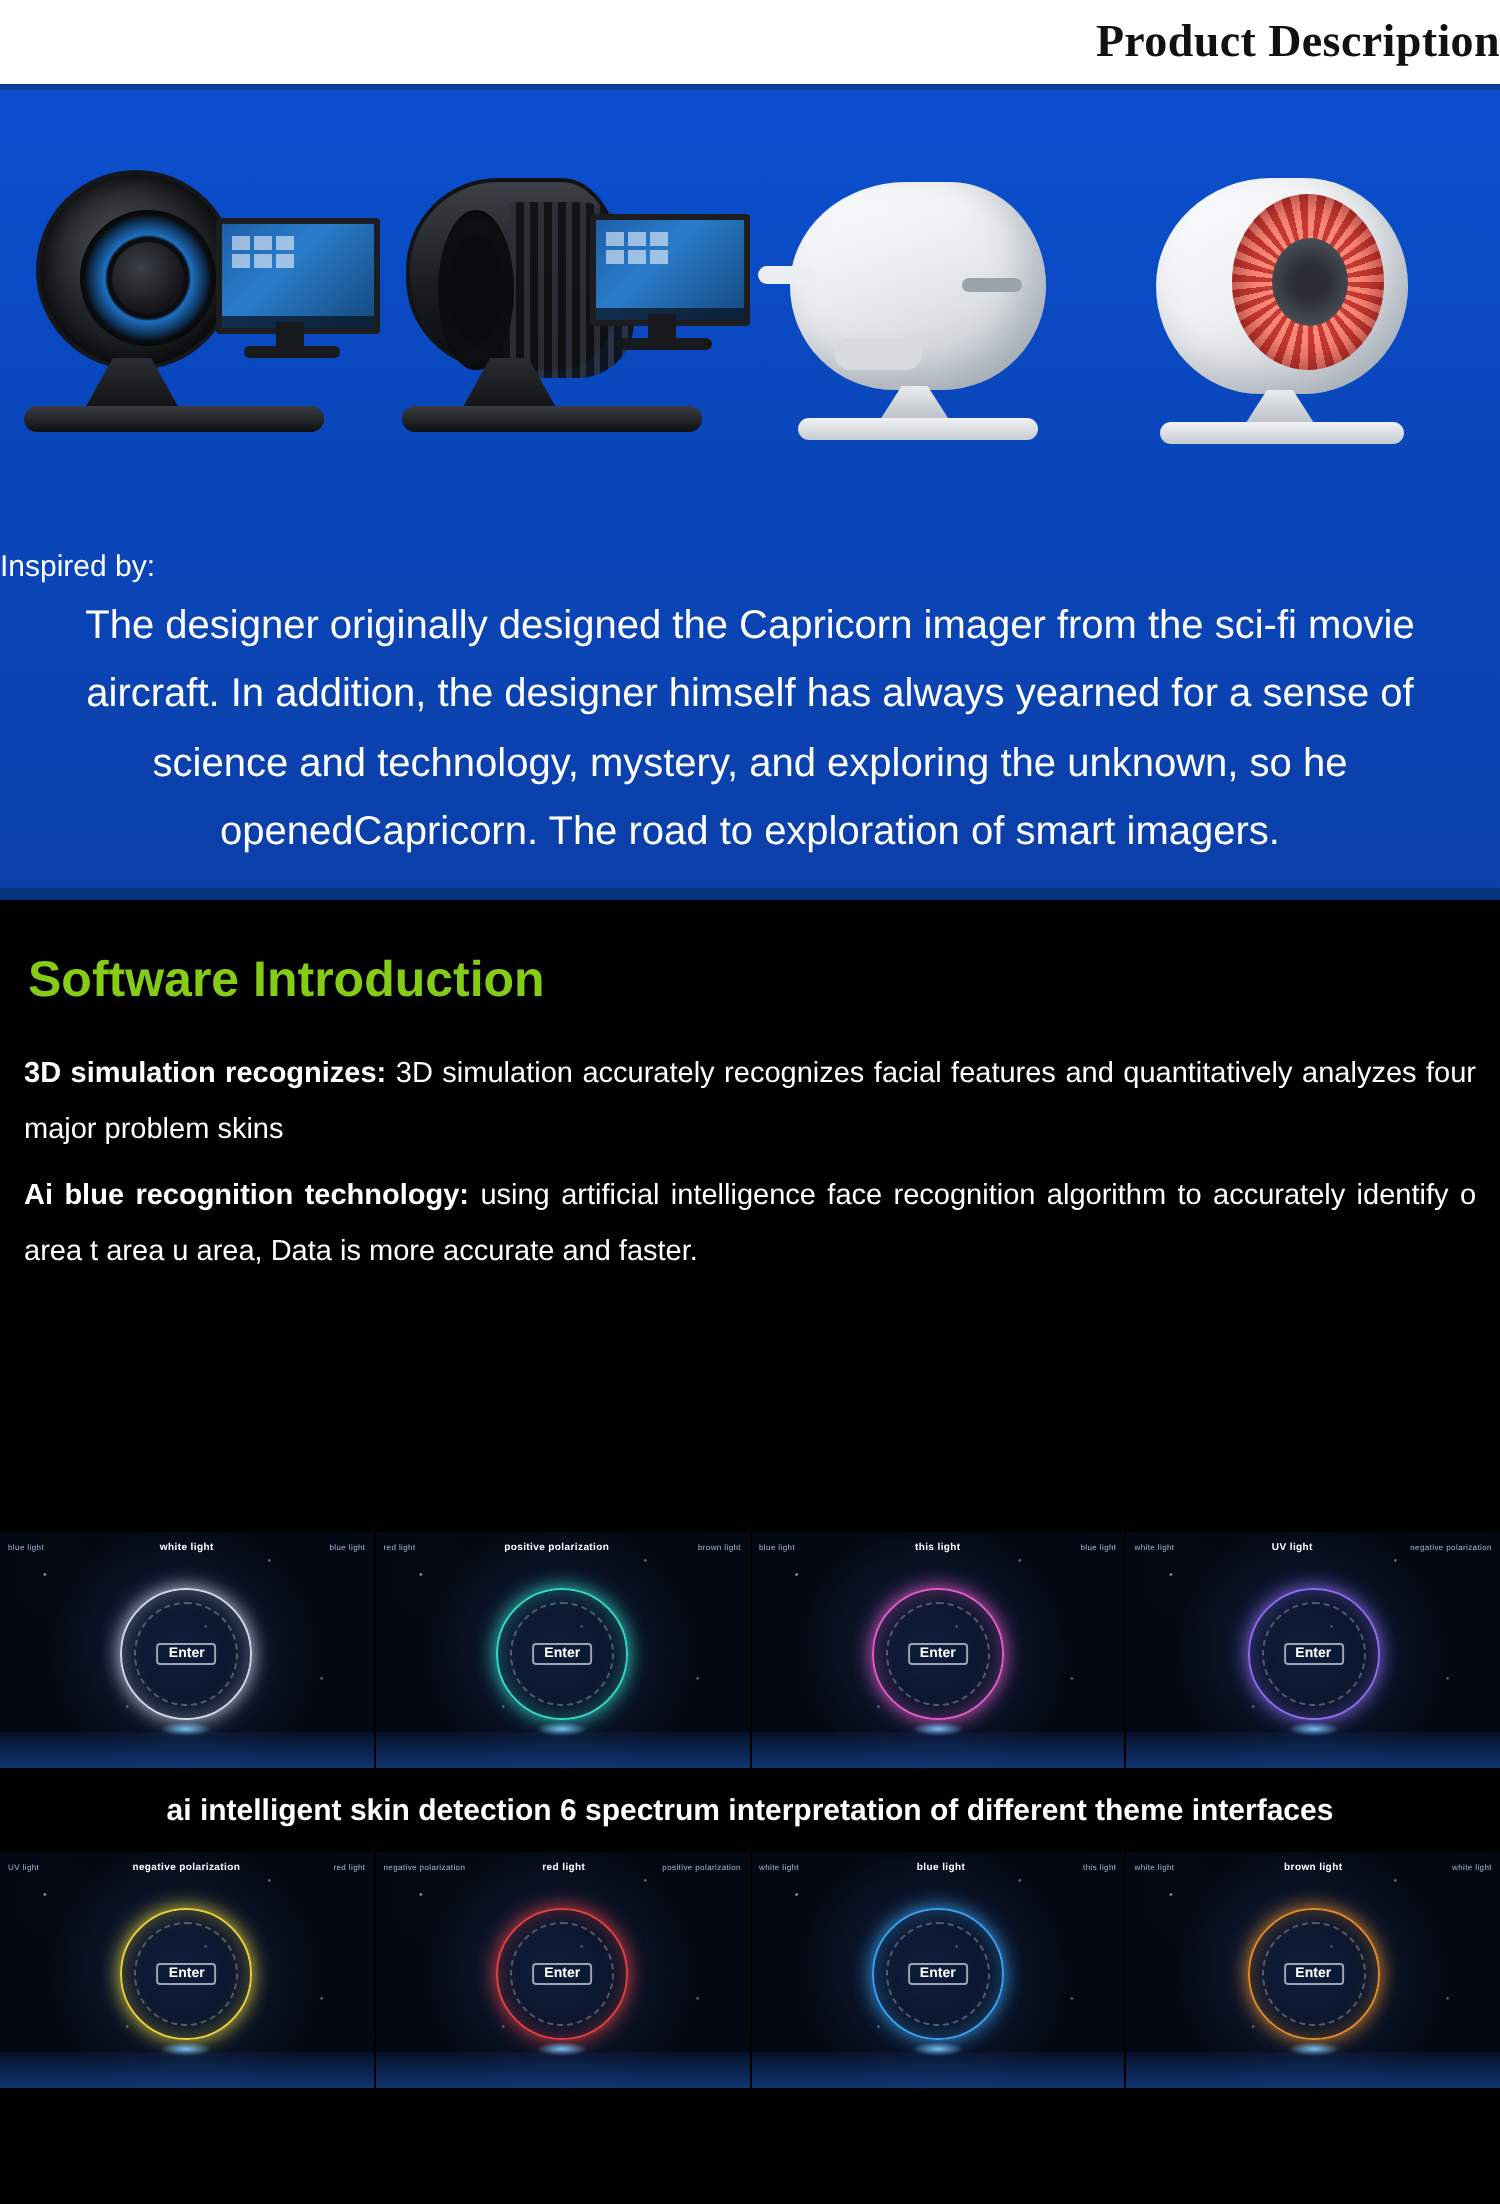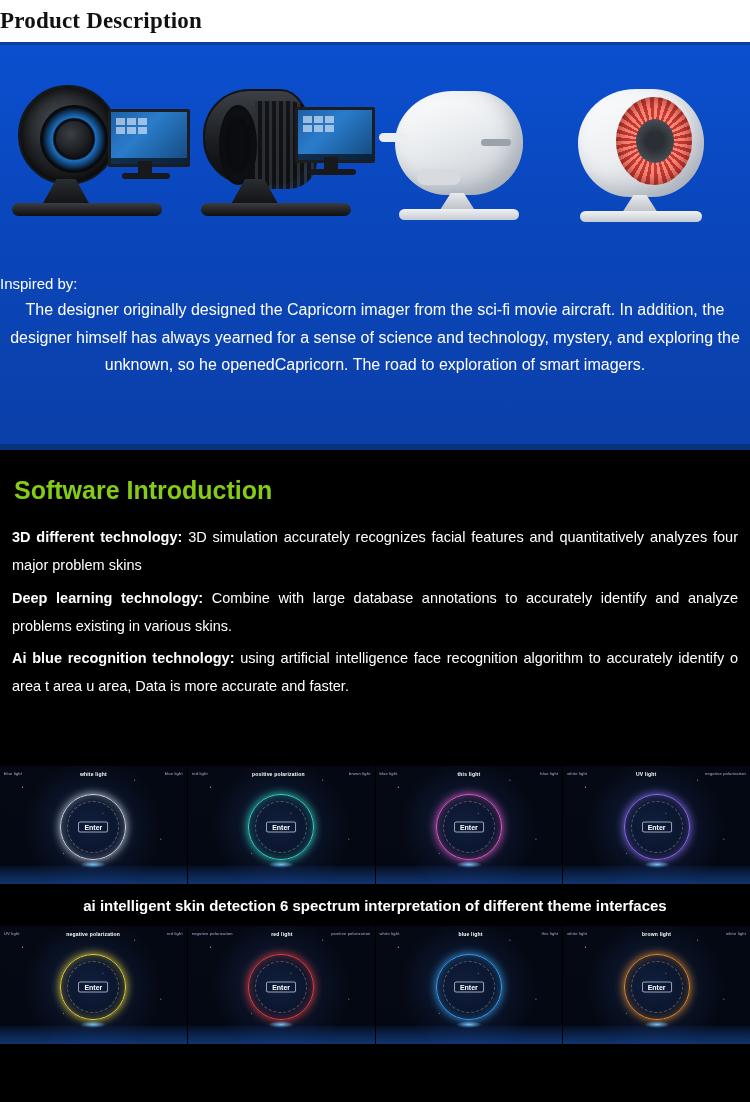--- a/index.html
+++ b/index.html
@@ -19,21 +19,21 @@
     height: 1102px;
     background: #000;
   }
 
   
   .header {
     height: 42px;
     background: #ffffff;
     display: flex;
     align-items: center;
-    justify-content: flex-start;
+    justify-content: flex-end;
     border-bottom: 3px solid #0a3f9c;
   }
   .header-title {
     font-size: 23px;
     font-weight: bold;
     color: #111111;
     letter-spacing: 0.2px;
     font-family: "Liberation Serif", serif;
   }
 
@@ -268,21 +268,21 @@
     background: linear-gradient(180deg, #f0f2f4, #c6ccd2);
   }
 
   .inspired-label {
     color: #ffffff;
     font-size: 15px;
     margin-top: 44px;
   }
   .inspired-body {
     color: #ffffff;
-    font-size: 16px;
+    font-size: 20px;
     line-height: 1.72;
     text-align: center;
     padding: 4px 8px 0 8px;
   }
 
   
   .software-section {
     background: #000000;
     padding: 26px 12px 22px 12px;
     height: 316px;
@@ -476,24 +476,21 @@
     </div>
 
     <div class="inspired-label">Inspired by:</div>
     <div class="inspired-body">The designer originally designed the Capricorn imager from the sci-fi movie aircraft. In addition, the designer himself has always yearned for a sense of science and technology, mystery, and exploring the unknown, so he openedCapricorn. The road to exploration of smart imagers.</div>
   </div>
 
   <div class="software-section">
     <div class="software-title">Software Introduction</div>
 
     <p class="sw-para">
-      <b>3D different technology:</b><span> 3D simulation accurately recognizes facial features and quantitatively analyzes four major problem skins</span>
-    </p>
-    <p class="sw-para">
-      <b>Deep learning technology:</b><span> Combine with large database annotations to accurately identify and analyze problems existing in various skins.</span>
+      <b>3D simulation recognizes:</b><span> 3D simulation accurately recognizes facial features and quantitatively analyzes four major problem skins</span>
     </p>
     <p class="sw-para">
       <b>Ai blue recognition technology:</b><span> using artificial intelligence face recognition algorithm to accurately identify o area t area u area, Data is more accurate and faster.</span>
     </p>
   </div>
 
   <div class="ui-strip">
     <div class="ui-cell">
       <div class="ui-stars"></div>
       <div class="ui-topbar">

